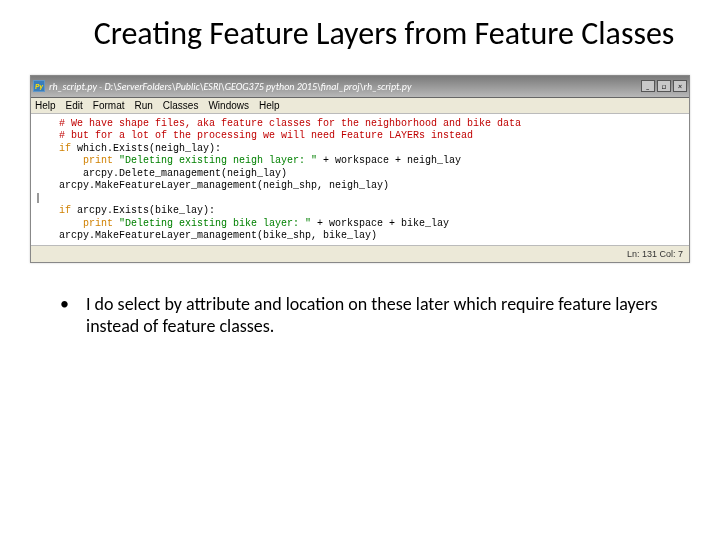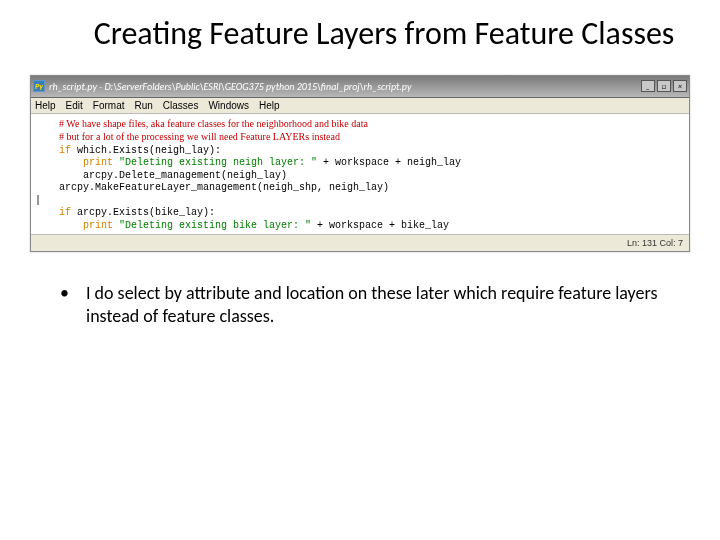--- a/index.html
+++ b/index.html
@@ -71,21 +71,21 @@
   .code-area {
     background: #fff;
     padding: 4px 6px 2px 28px;
     font-family: "Courier New", monospace;
     font-size: 10px;
     line-height: 1.25;
     min-height: 120px;
     position: relative;
   }
   .code-line { white-space: pre; }
-  .c-comment { color: #c00000; font-family: Liberation Serif, serif; }
+  .c-comment { color: #c00000; }
   .c-kw { color: #d08000; }
   .c-str { color: #008000; }
   .c-norm { color: #000; }
   .caret-col {
     margin-left: -24px;
     color: #000;
   }
   .statusbar {
     height: 14px;
     background: #ece9d8;
@@ -133,20 +133,21 @@
   <div class="code-area">
     <div class="code-line"><span class="c-comment"># We have shape files, aka feature classes for the neighborhood and bike data</span></div>
     <div class="code-line"><span class="c-comment"># but for a lot of the processing we will need Feature LAYERs instead</span></div>
     <div class="code-line"><span class="c-kw">if</span><span class="c-norm"> which.Exists(neigh_lay):</span></div>
     <div class="code-line"><span class="c-norm">    </span><span class="c-kw">print</span><span class="c-str"> "Deleting existing neigh layer: "</span><span class="c-norm"> + workspace + neigh_lay</span></div>
     <div class="code-line"><span class="c-norm">    arcpy.Delete_management(neigh_lay)</span></div>
     <div class="code-line"><span class="c-norm">arcpy.MakeFeatureLayer_management(neigh_shp, neigh_lay)</span></div>
     <div class="code-line caret-col">|</div>
     <div class="code-line"><span class="c-kw">if</span><span class="c-norm"> arcpy.Exists(bike_lay):</span></div>
     <div class="code-line"><span class="c-norm">    </span><span class="c-kw">print</span><span class="c-str"> "Deleting existing bike layer: "</span><span class="c-norm"> + workspace + bike_lay</span></div>
+    <div class="code-line"><span class="c-norm">arcpy.MakeFeatureLayer_management(bike_shp, bike_lay)</span></div>
   </div>
   <div class="statusbar">
     <span>Ln: 131 Col: 7</span>
   </div>
 </div>
 
 <div class="bullet-area">
   <div class="bullet-row">
     <div class="bullet-dot">•</div>
     <div>I do select by attribute and location on these later which require feature layers instead of feature classes.</div>

